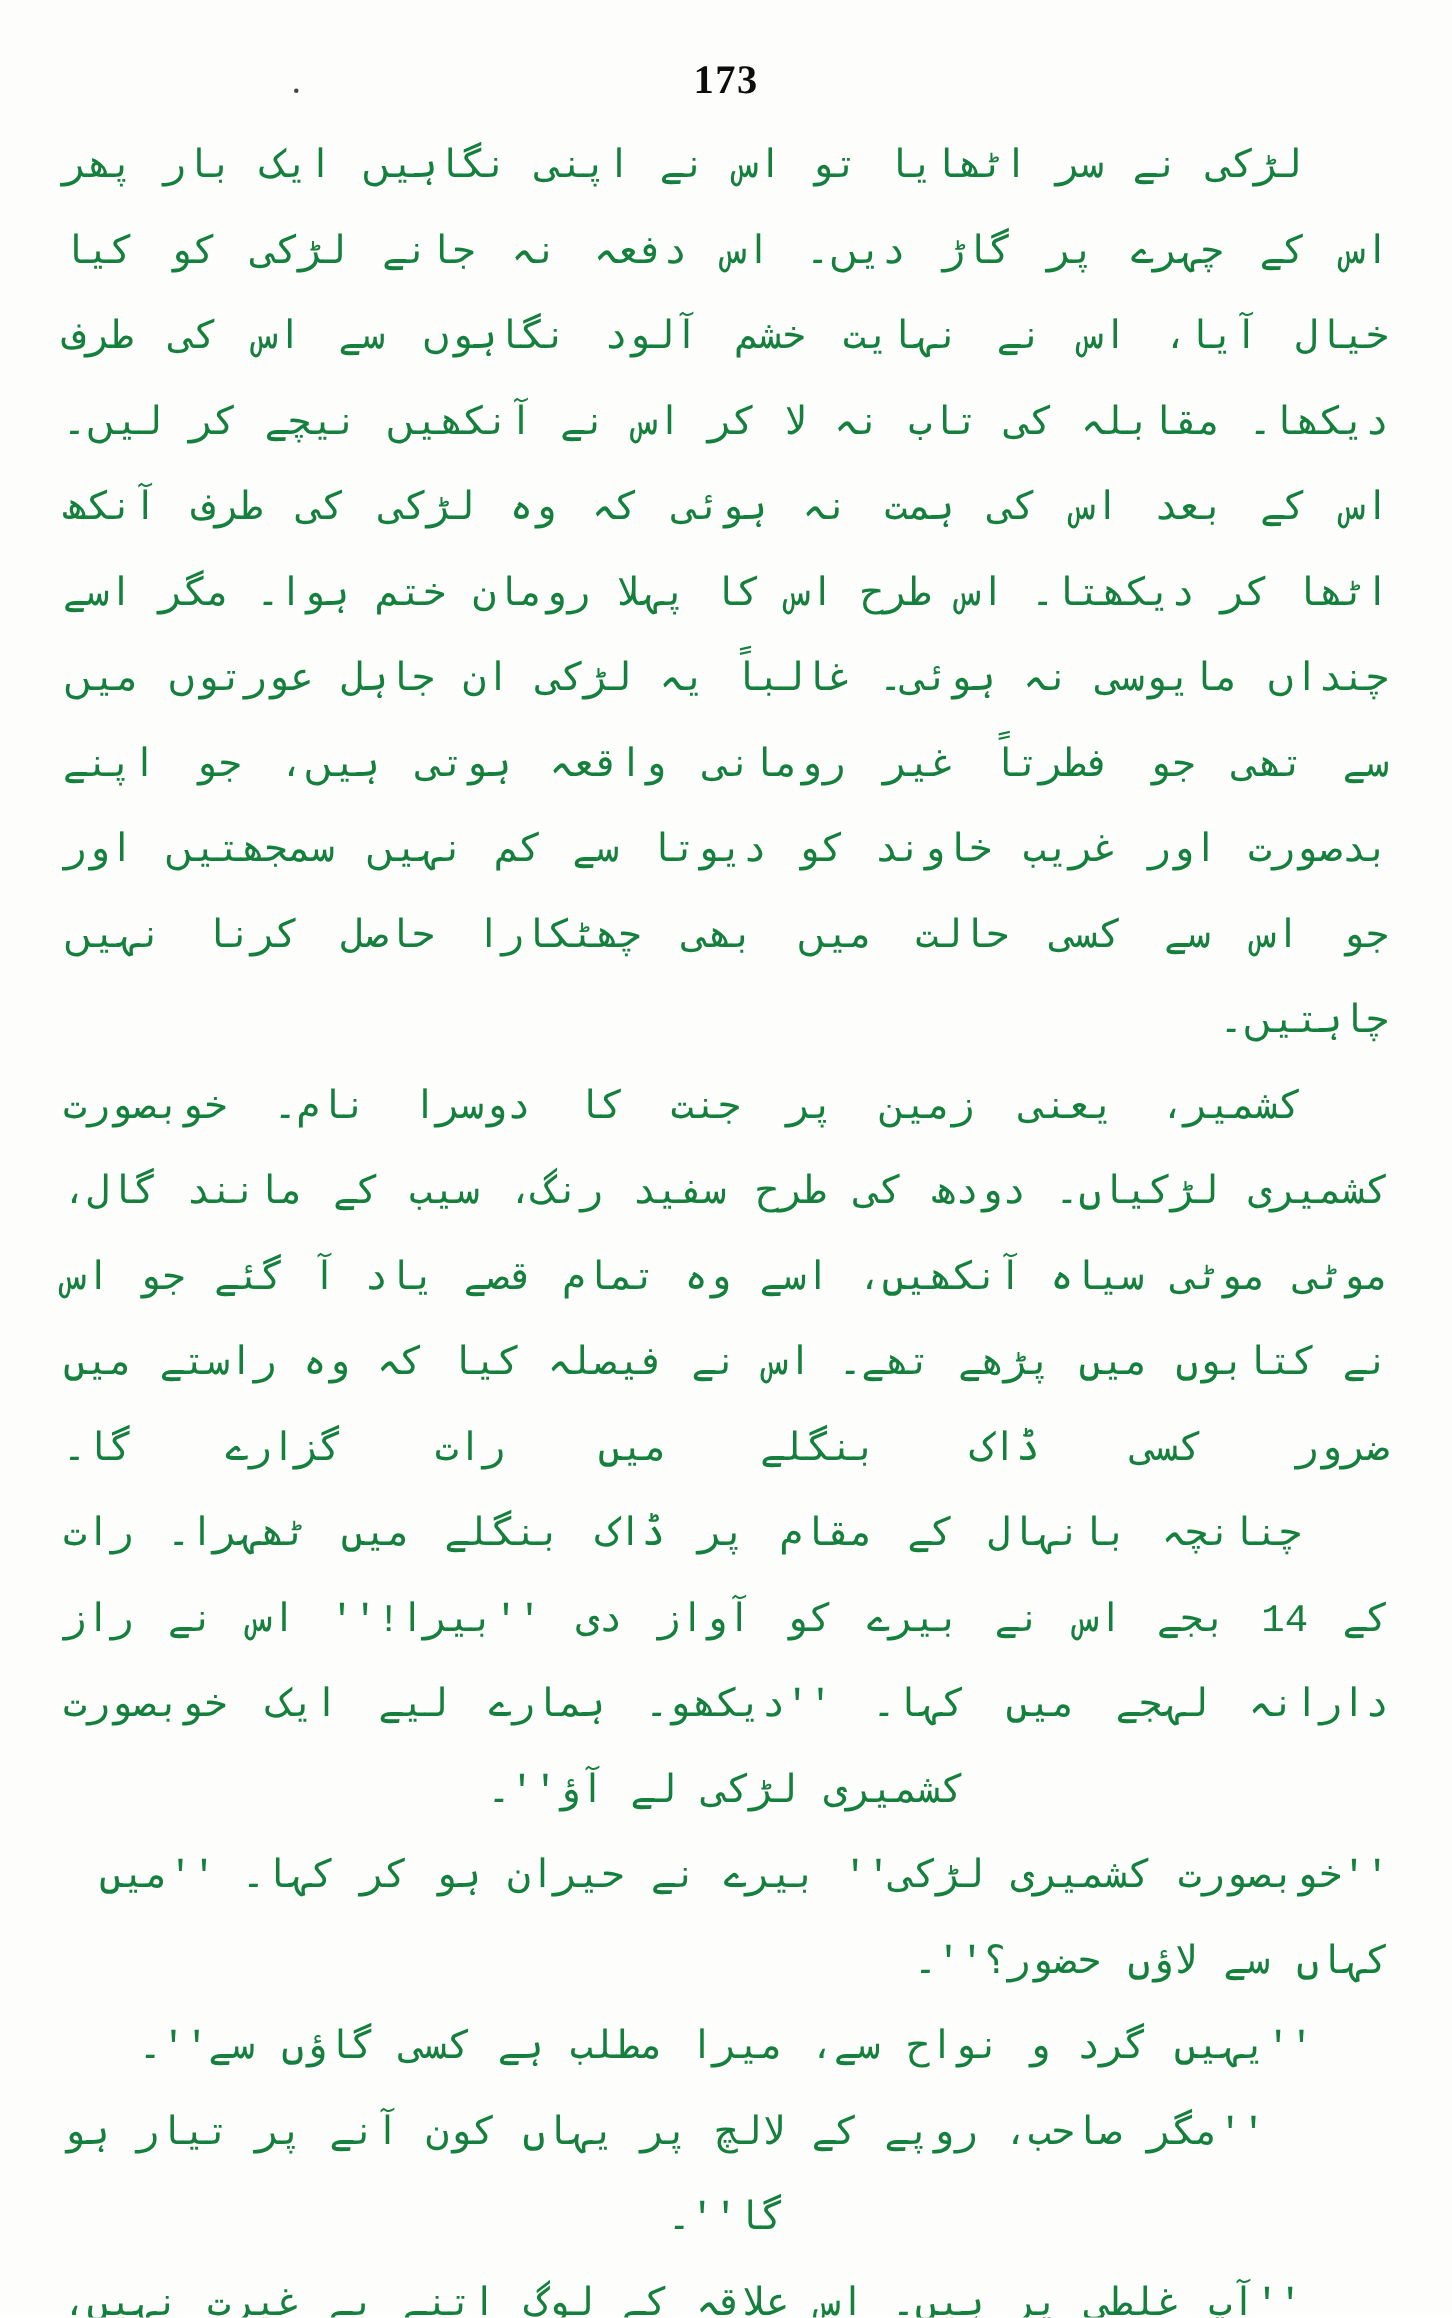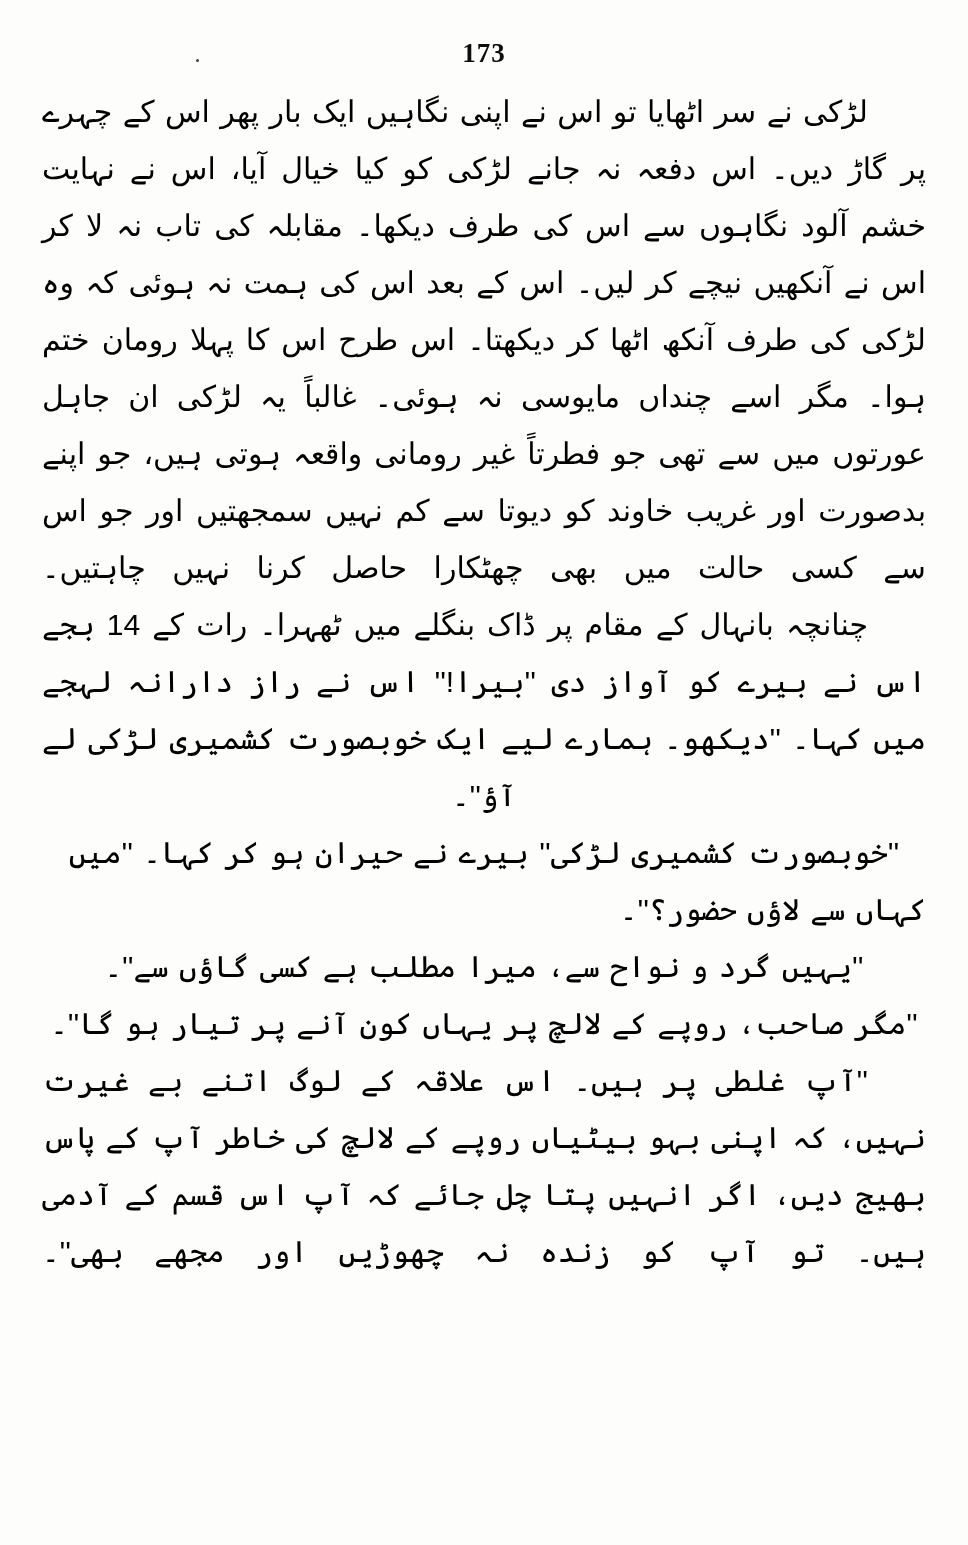--- a/index.html
+++ b/index.html
@@ -31,39 +31,39 @@
     margin: 8px 0 14px 0;
     color: #0d0d0d;
   }
   .body-text {
     direction: rtl;
     text-align: justify;
     text-align-last: justify;
     unicode-bidi: embed;
   }
   .para {
-    font-family: Liberation Sans, sans-serif;
-    font-size: 30px;
+    font-family: Liberation Mono, monospace;
+    font-size: 26px;
     line-height: 57px;
-    color: #000000;
+    color: #15803d;
     margin: 0 0 0 0;
     text-indent: 58px;
     letter-spacing: 0px;
     word-spacing: 2px;
   }
   .para.center-last {
     text-align-last: center;
   }
   .dialogue {
     text-indent: 0;
-    text-align: center;
+    text-align: right;
     text-align-last: right;
   }
   .dialogue.center-line {
-    text-align: center;
+    text-align: left;
     text-align-last: center;
   }
   .tiny-mark {
     position: absolute;
     width: 3px;
     height: 3px;
     background: #444;
     border-radius: 50%;
   }
   .mark-a { left: 196px; top: 59px; }
@@ -75,20 +75,21 @@
 
   <div class="tiny-mark mark-a"></div>
 
   <div class="page-number">173</div>
 
   <div class="body-text">
 
     <p class="para">لڑکی نے سر اٹھایا تو اس نے اپنی نگاہیں ایک بار پھر اس کے چہرے پر گاڑ دیں۔ اس دفعہ نہ جانے لڑکی کو کیا خیال آیا، اس نے نہایت خشم آلود نگاہوں سے اس کی طرف دیکھا۔ مقابلہ کی تاب نہ لا کر اس نے آنکھیں نیچے کر لیں۔ اس کے بعد اس کی ہمت نہ ہوئی کہ وہ لڑکی کی طرف آنکھ اٹھا کر دیکھتا۔ اس طرح اس کا پہلا رومان ختم ہوا۔ مگر اسے چنداں مایوسی نہ ہوئی۔ غالباً یہ لڑکی ان جاہل عورتوں میں سے تھی جو فطرتاً غیر رومانی واقعہ ہوتی ہیں، جو اپنے بدصورت اور غریب خاوند کو دیوتا سے کم نہیں سمجھتیں اور جو اس سے کسی حالت میں بھی چھٹکارا حاصل کرنا نہیں چاہتیں۔</p>
 
 
+    <p class="para">کشمیر، یعنی زمین پر جنت کا دوسرا نام۔ خوبصورت کشمیری لڑکیاں۔ دودھ کی طرح سفید رنگ، سیب کے مانند گال، موٹی موٹی سیاہ آنکھیں، اسے وہ تمام قصے یاد آ گئے جو اس نے کتابوں میں پڑھے تھے۔ اس نے فیصلہ کیا کہ وہ راستے میں ضرور کسی ڈاک بنگلے میں رات گزارے گا۔</p>
 
     <p class="para center-last">چنانچہ بانہال کے مقام پر ڈاک بنگلے میں ٹھہرا۔ رات کے 14 بجے اس نے بیرے کو آواز دی ''بیرا!'' اس نے راز دارانہ لہجے میں کہا۔ ''دیکھو۔ ہمارے لیے ایک خوبصورت کشمیری لڑکی لے آؤ''۔</p>
 
     <p class="para dialogue">''خوبصورت کشمیری لڑکی'' بیرے نے حیران ہو کر کہا۔ ''میں کہاں سے لاؤں حضور؟''۔</p>
 
     <p class="para dialogue center-line">''یہیں گرد و نواح سے، میرا مطلب ہے کسی گاؤں سے''۔</p>
 
 
 
     <p class="para dialogue center-line">''مگر صاحب، روپے کے لالچ پر یہاں کون آنے پر تیار ہو گا''۔</p>

